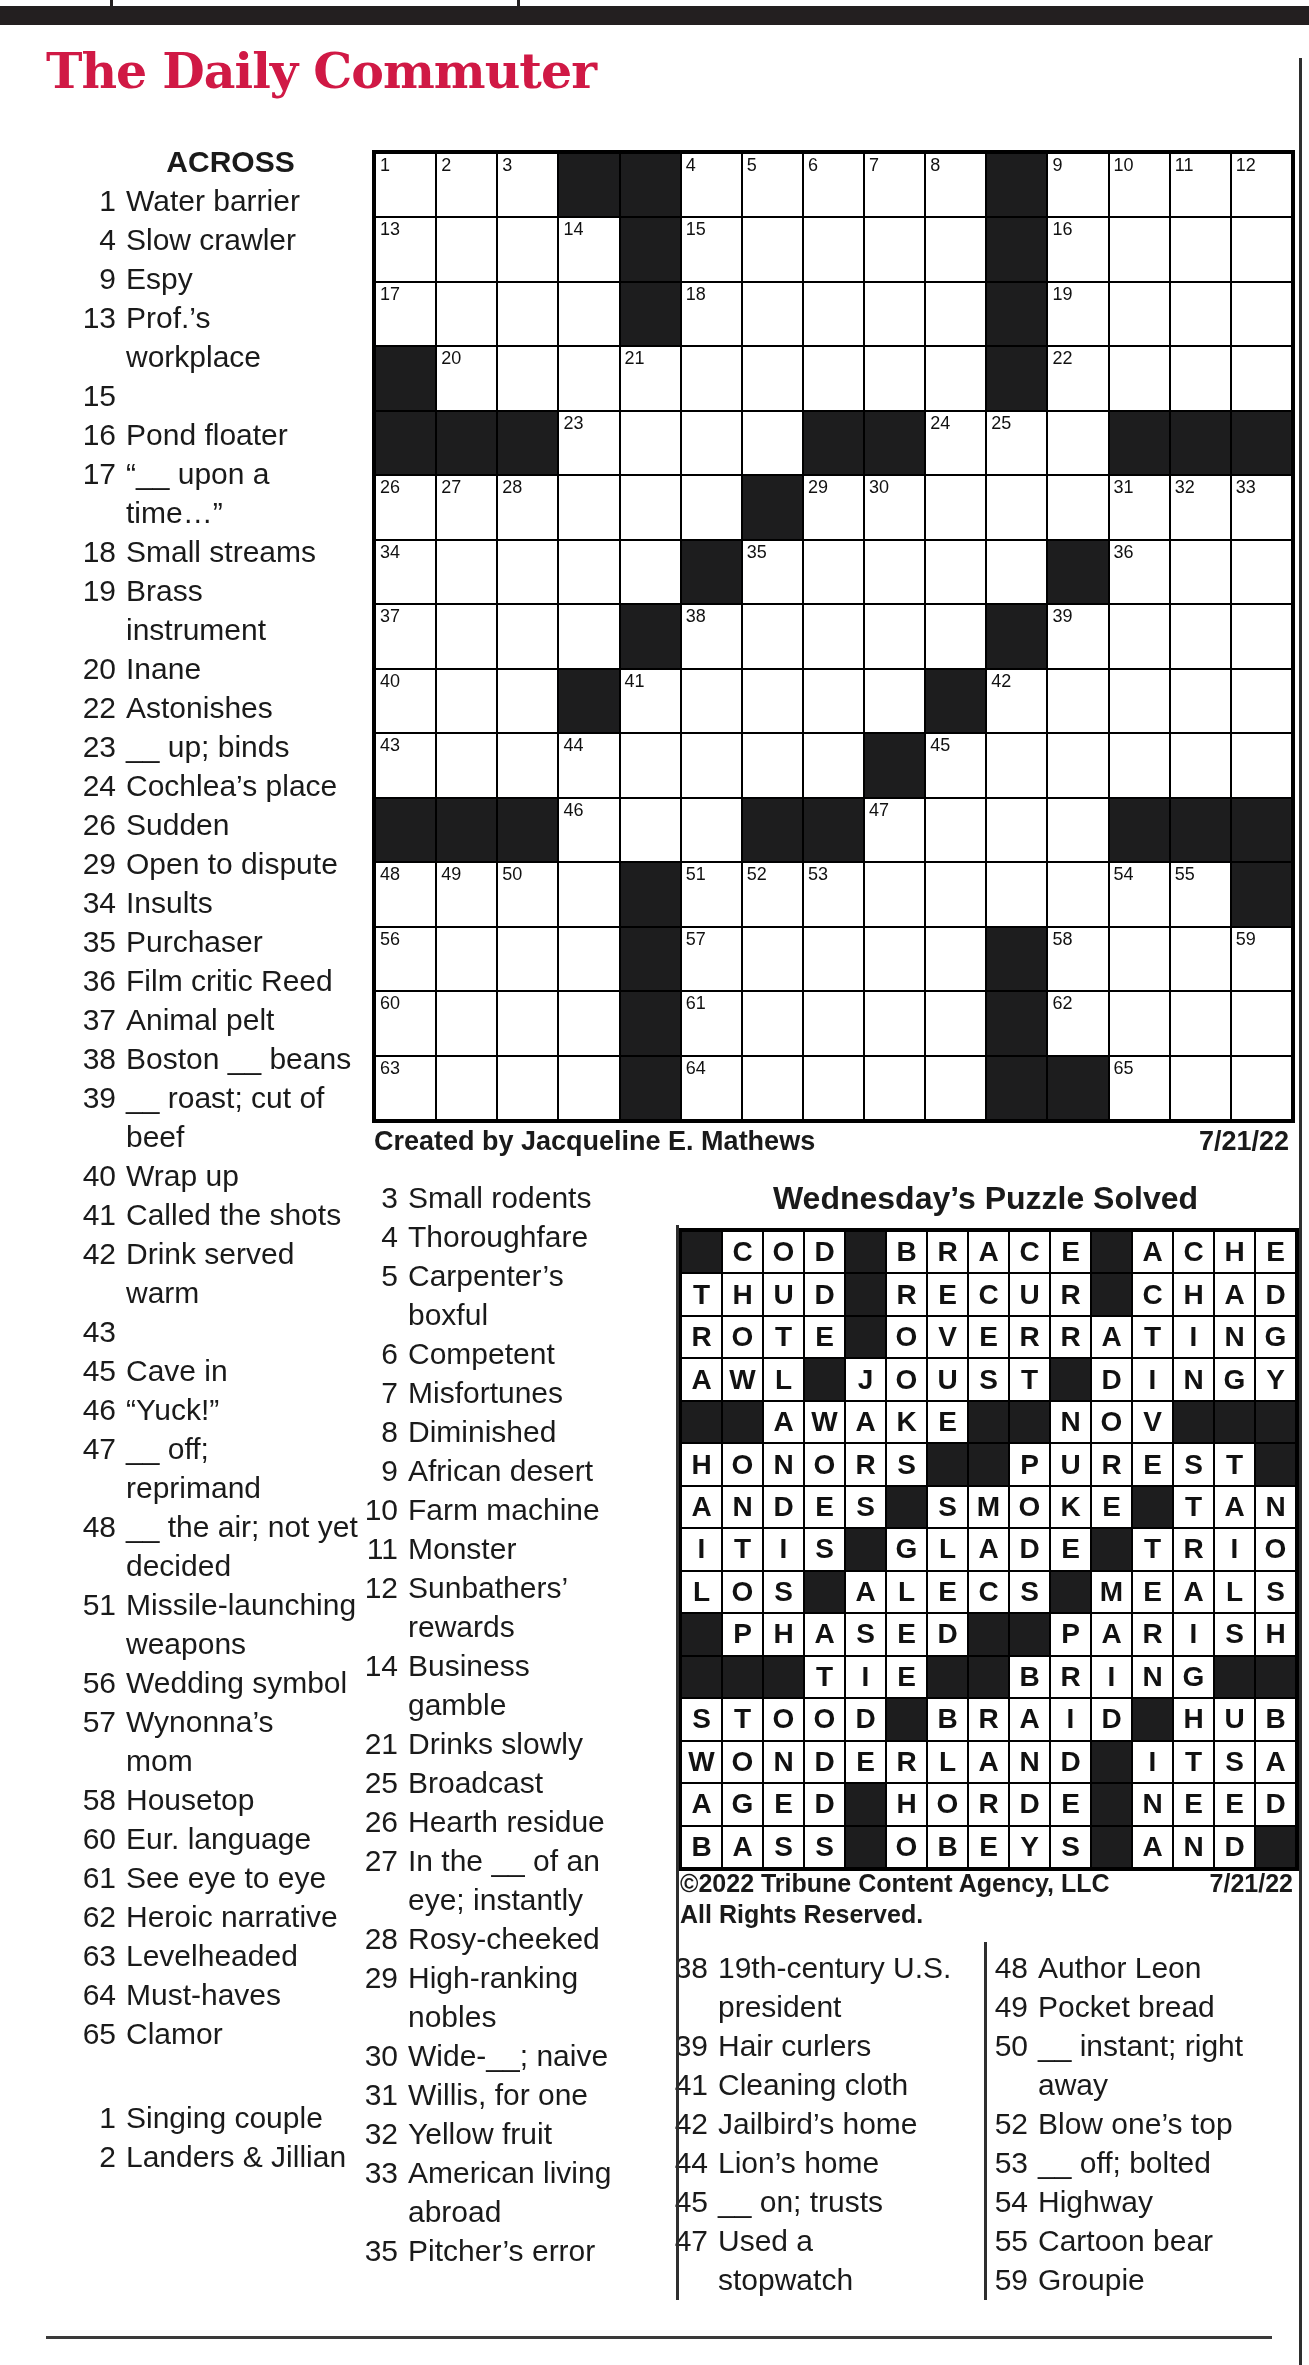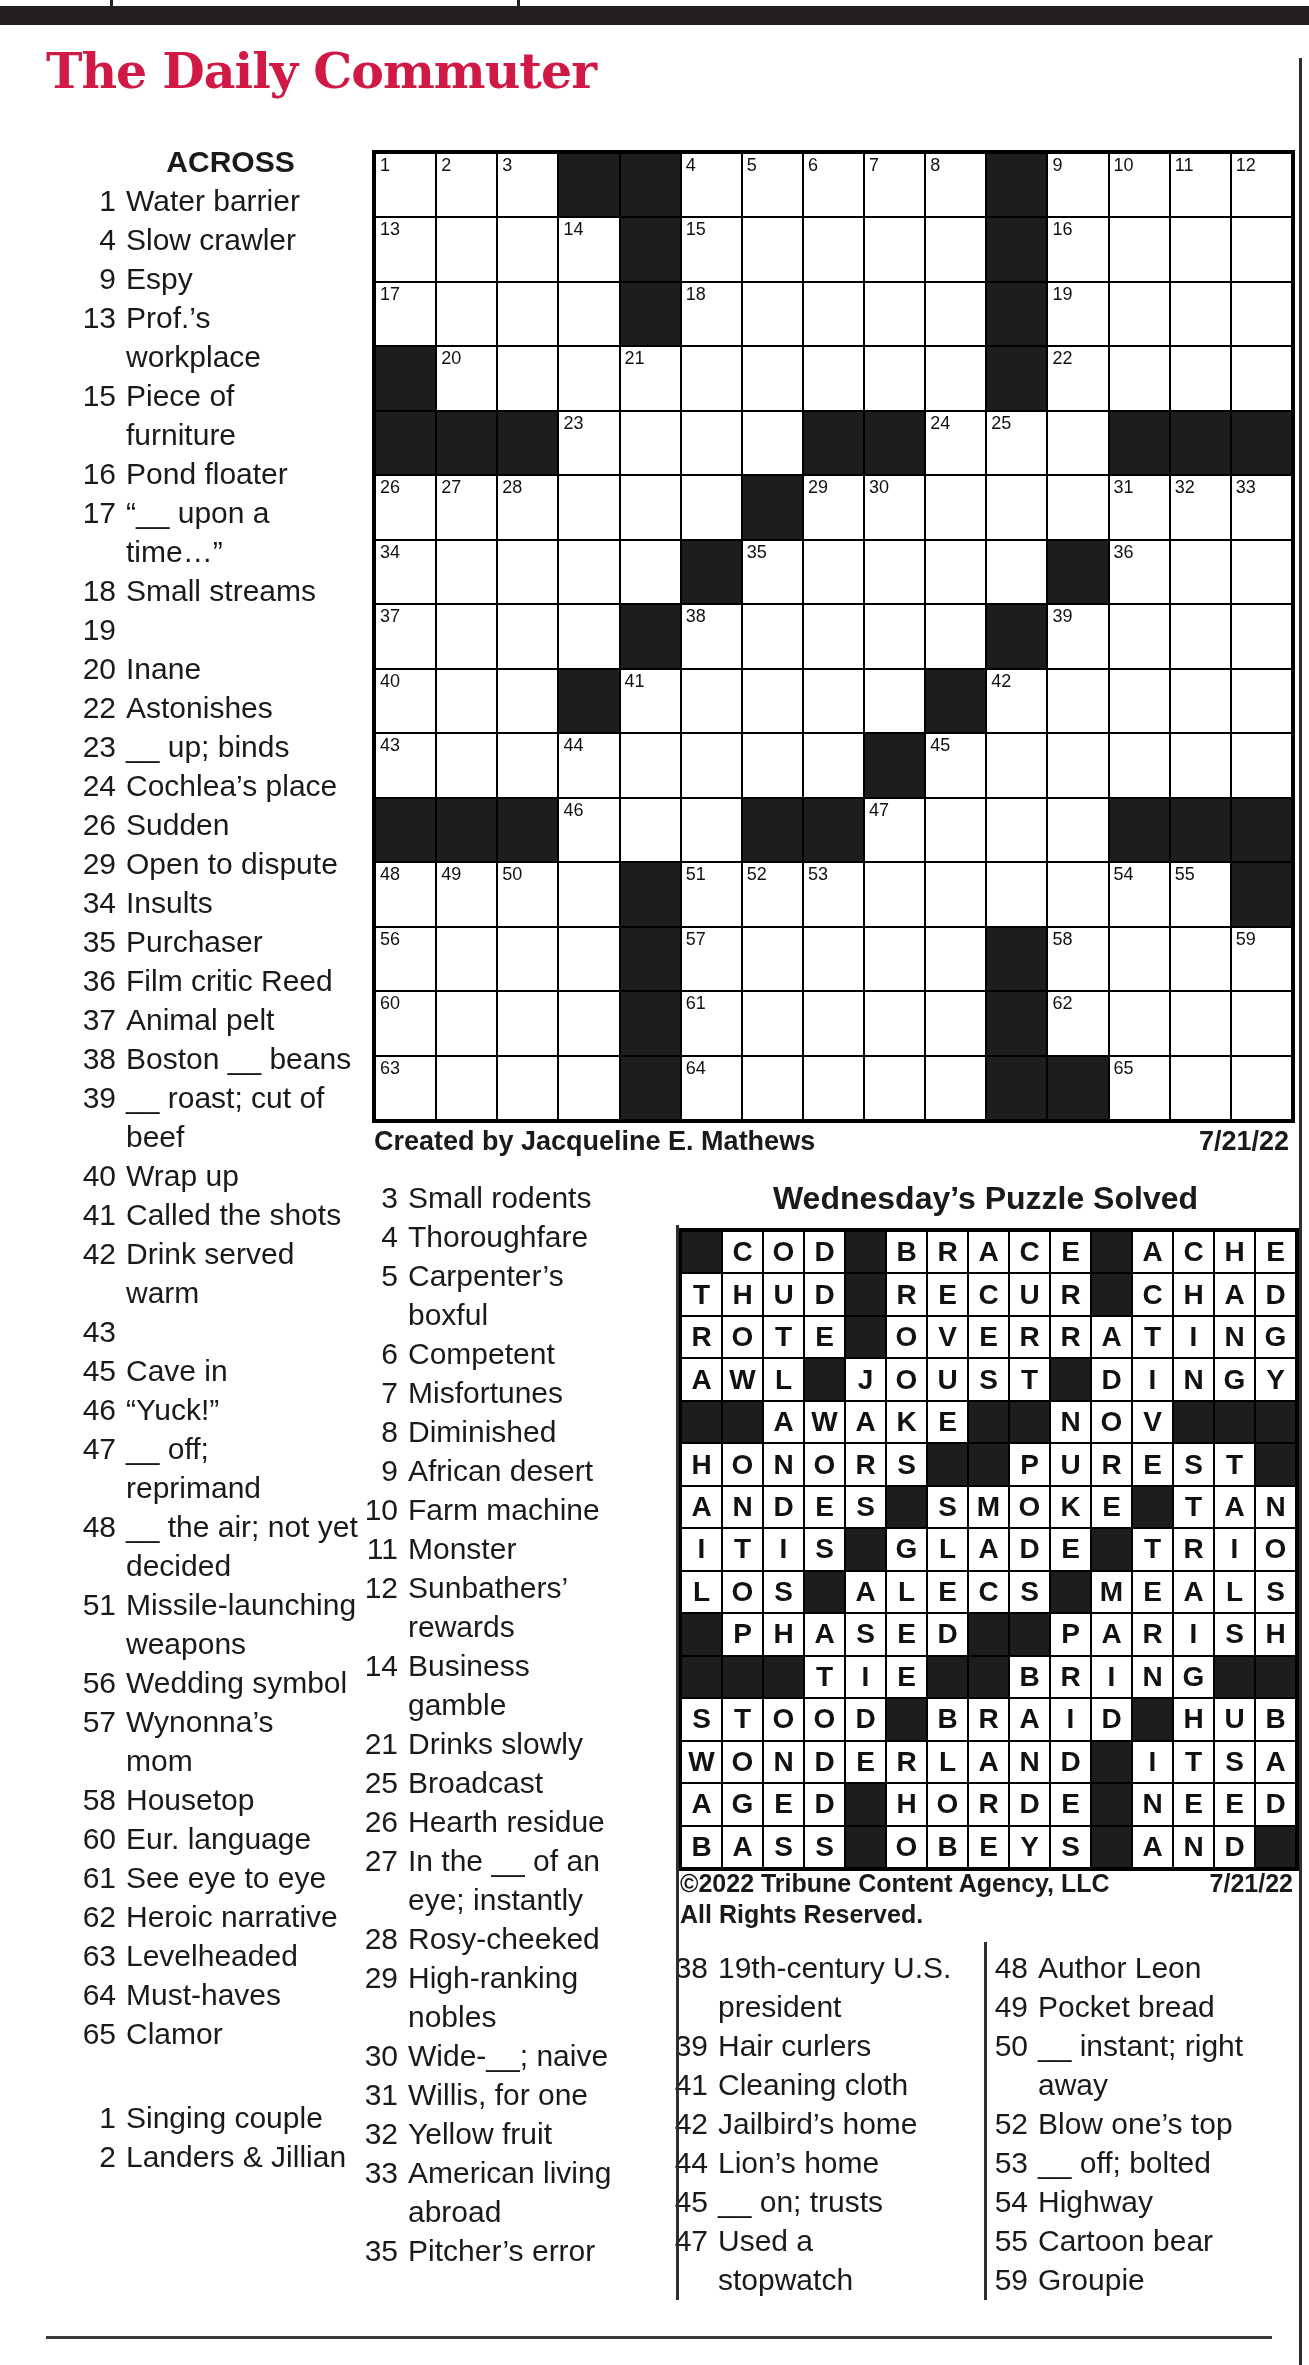--- a/index.html
+++ b/index.html
@@ -87,42 +87,42 @@
         </div>
 
         <div class="clue">
           <span class="num">13</span>
           <span class="txt">Prof.’s
 workplace</span>
         </div>
 
         <div class="clue">
           <span class="num">15</span>
-          <span class="txt">Piece of
-furniture</span>
         </div>
 
         <div class="clue">
           <span class="num">16</span>
           <span class="txt">Pond floater</span>
         </div>
 
         <div class="clue">
           <span class="num">17</span>
           <span class="txt">“__ upon a
 time…”</span>
         </div>
 
         <div class="clue">
           <span class="num">18</span>
           <span class="txt">Small streams</span>
         </div>
 
         <div class="clue">
           <span class="num">19</span>
+          <span class="txt">Brass
+instrument</span>
         </div>
 
         <div class="clue">
           <span class="num">20</span>
           <span class="txt">Inane</span>
         </div>
 
         <div class="clue">
           <span class="num">22</span>
           <span class="txt">Astonishes</span>

